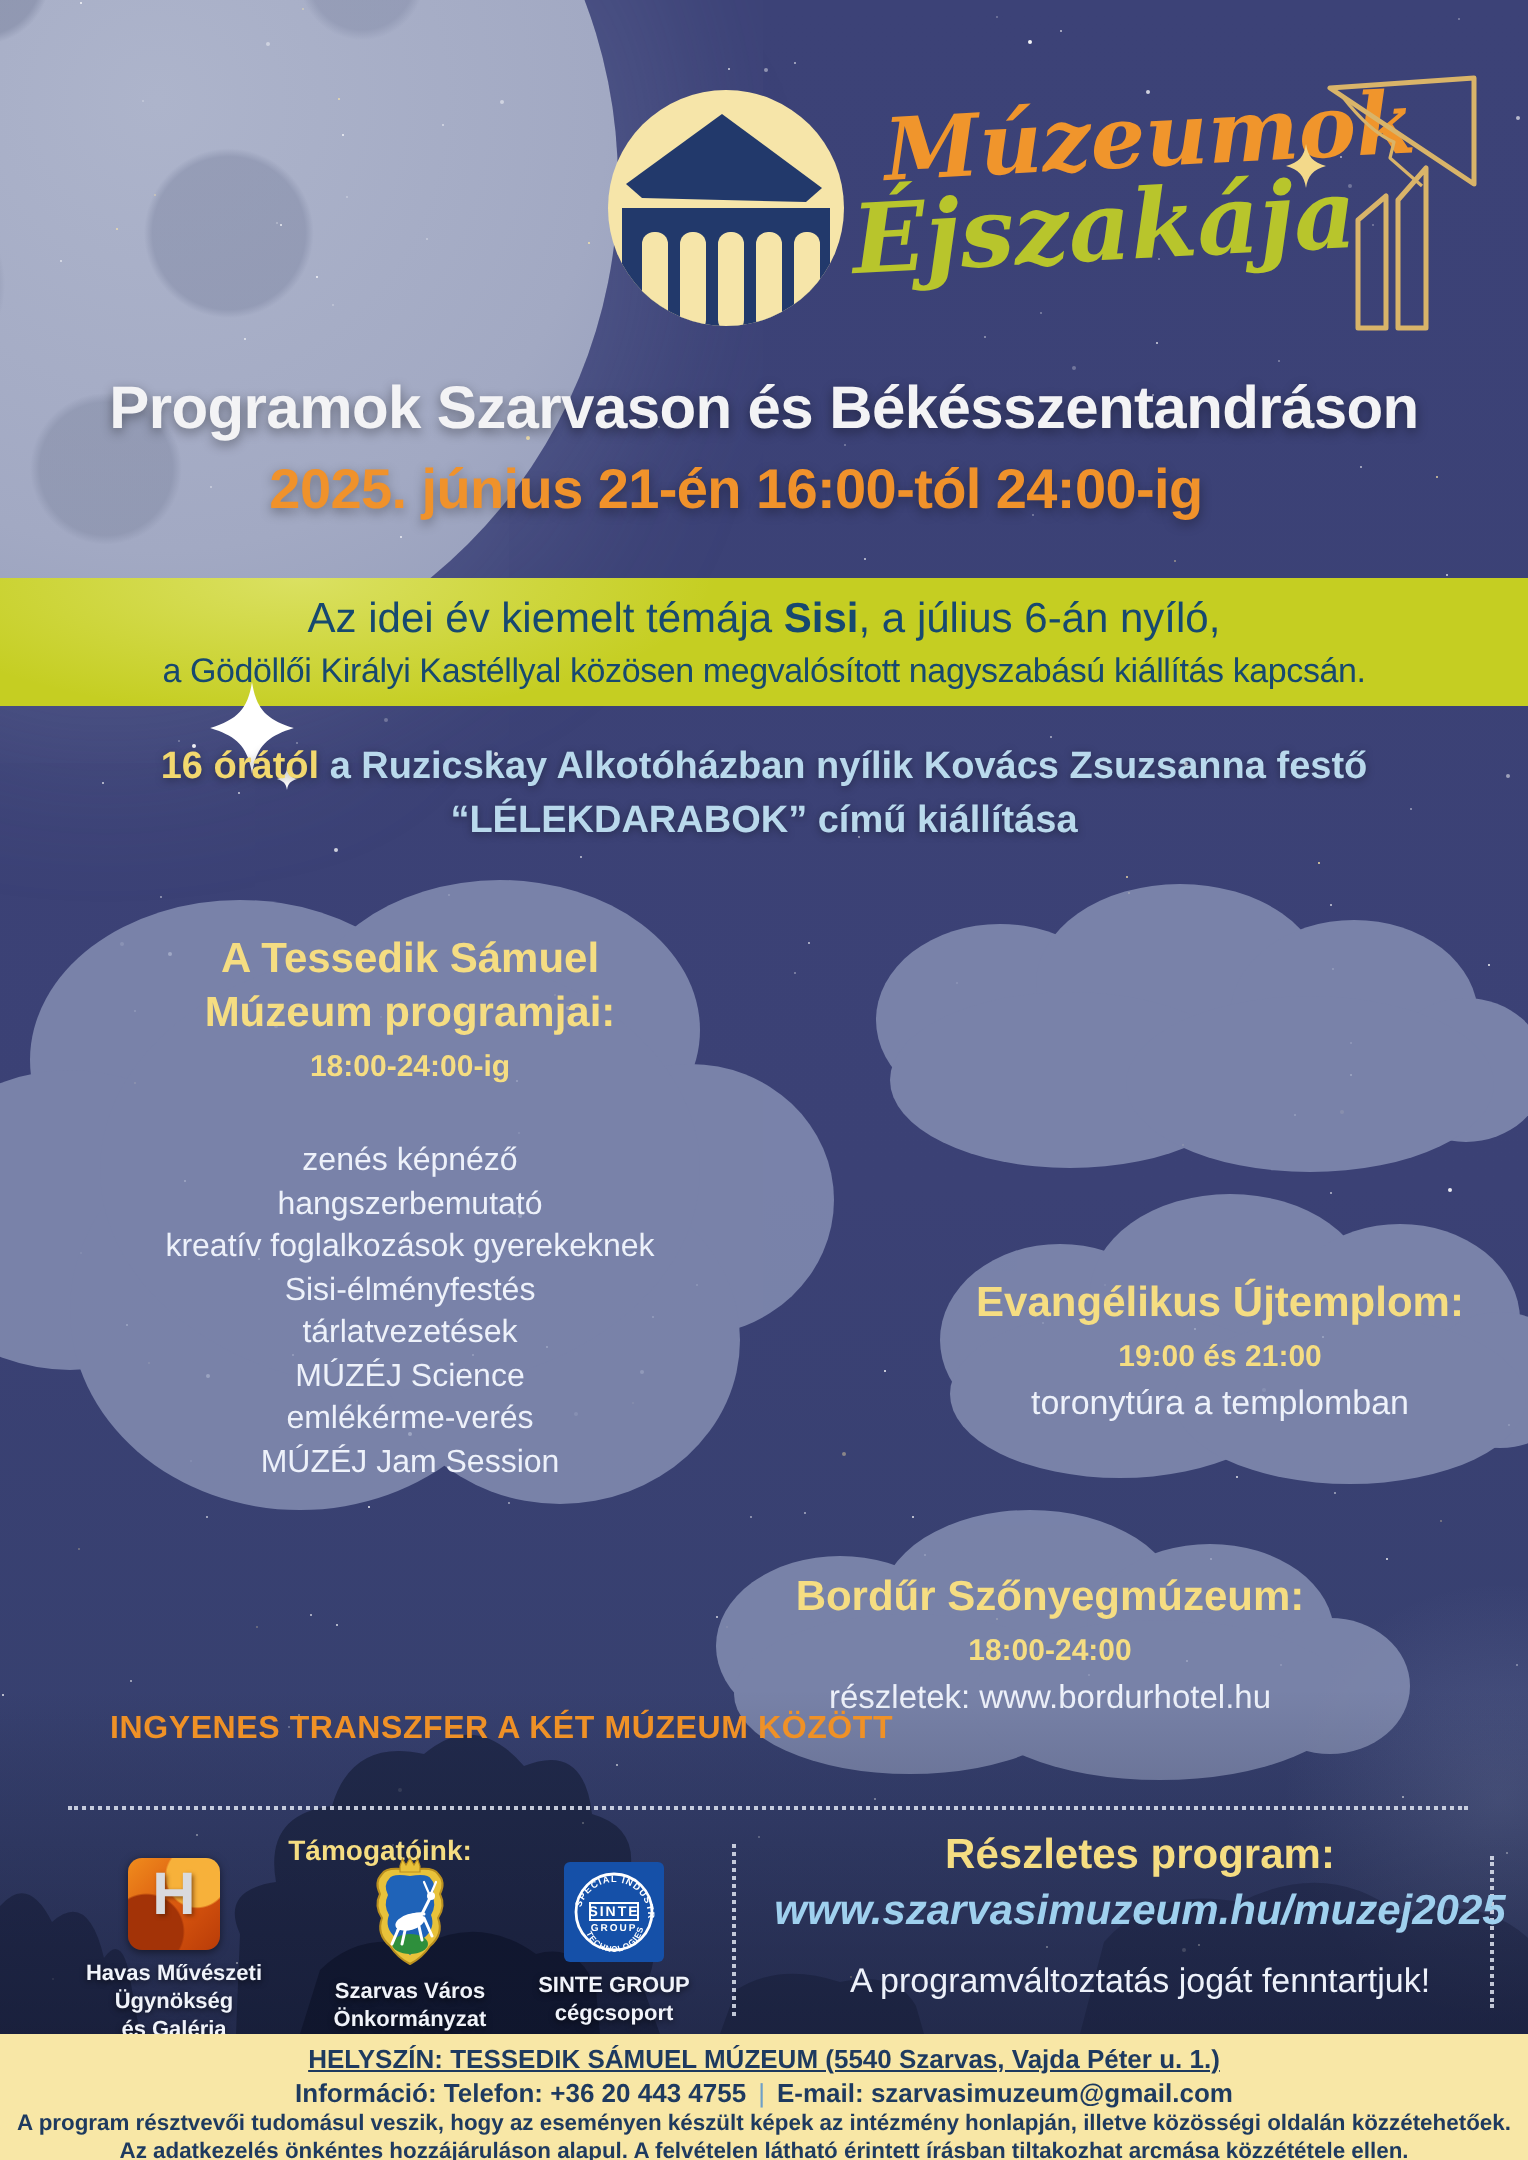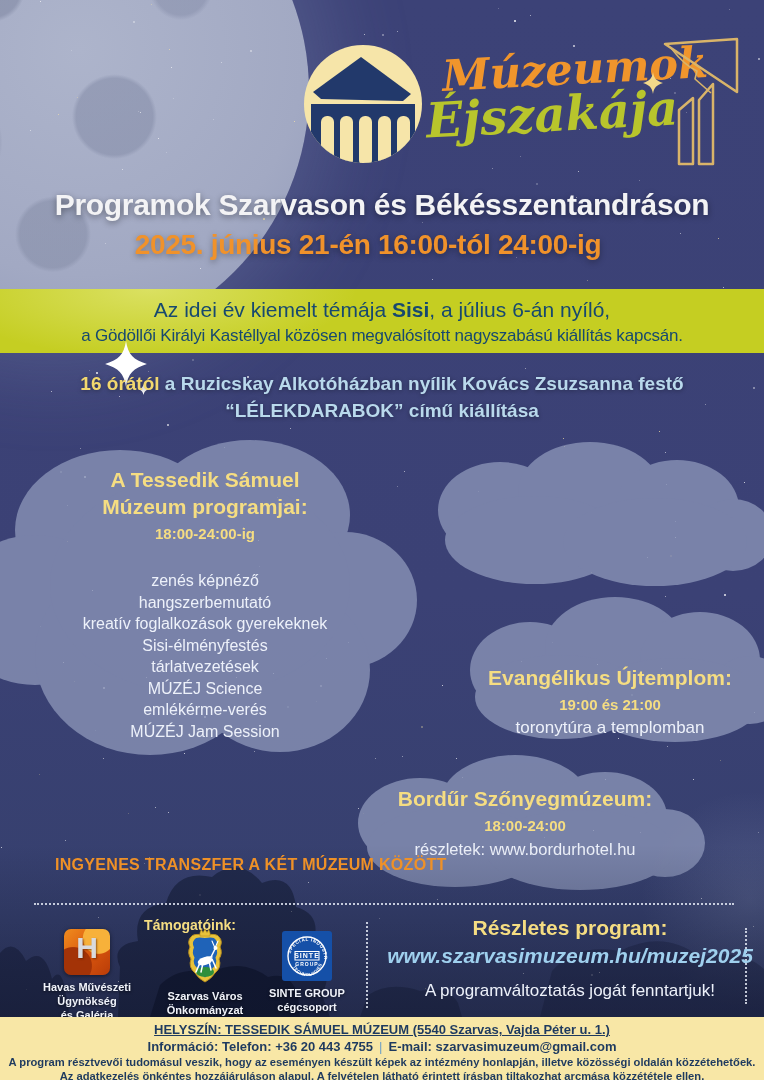--- a/index.html
+++ b/index.html
@@ -414,21 +414,21 @@
       <div>kreatív foglalkozások gyerekeknek</div>
       <div>Sisi-élményfestés</div>
       <div>tárlatvezetések</div>
       <div>MÚZÉJ Science</div>
       <div>emlékérme-verés</div>
       <div>MÚZÉJ Jam Session</div>
     </div>
   </div>
 
 
-  <div class="abs cloud-text" style="left:460px;top:664px;width:300px;">
+  <div class="abs cloud-text" style="left:460px;top:638px;width:300px;">
     <div class="cloud-title">Evangélikus Újtemplom:</div>
     <div class="cloud-time">19:00 és 21:00</div>
     <div class="cloud-items" style="margin-top:1px;">
       <div style="font-size:17px;line-height:24px;">toronytúra a templomban</div>
     </div>
   </div>
 
   <div class="abs cloud-text" style="left:355px;top:785px;width:340px;">
     <div class="cloud-title">Bordűr Szőnyegmúzeum:</div>
     <div class="cloud-time">18:00-24:00</div>

